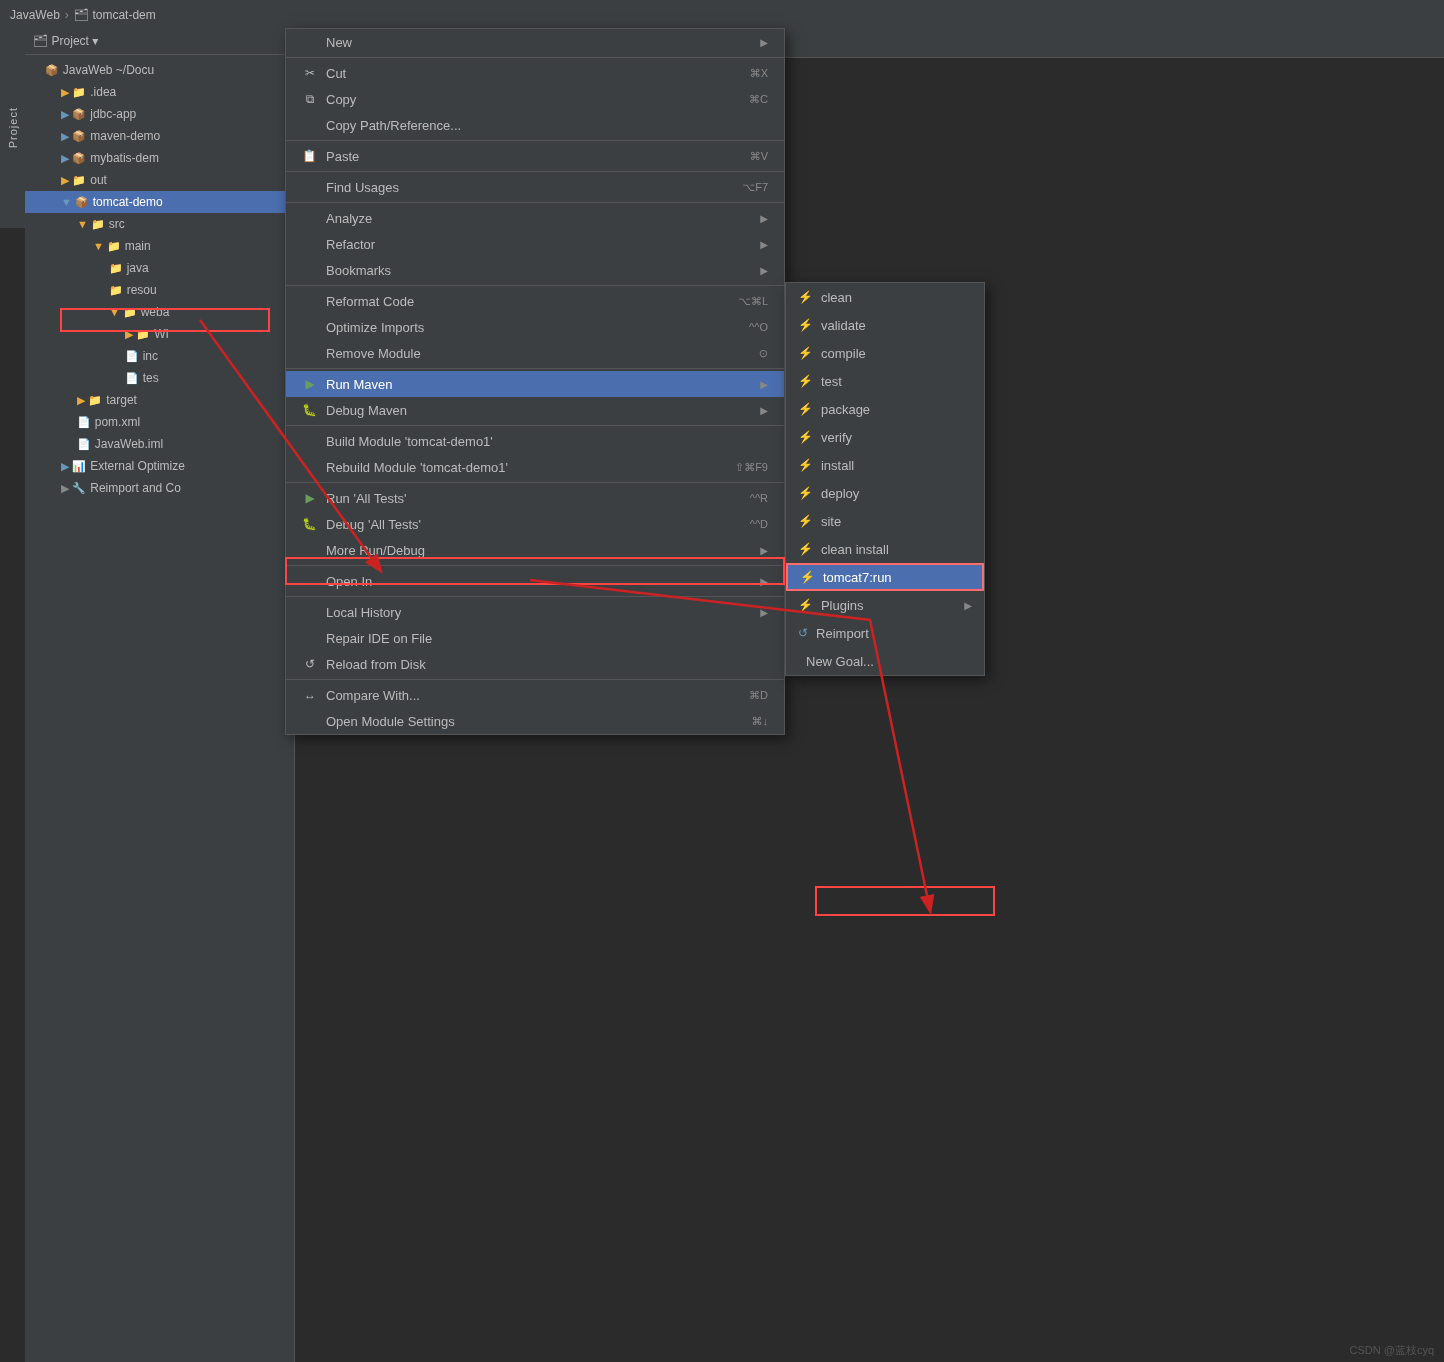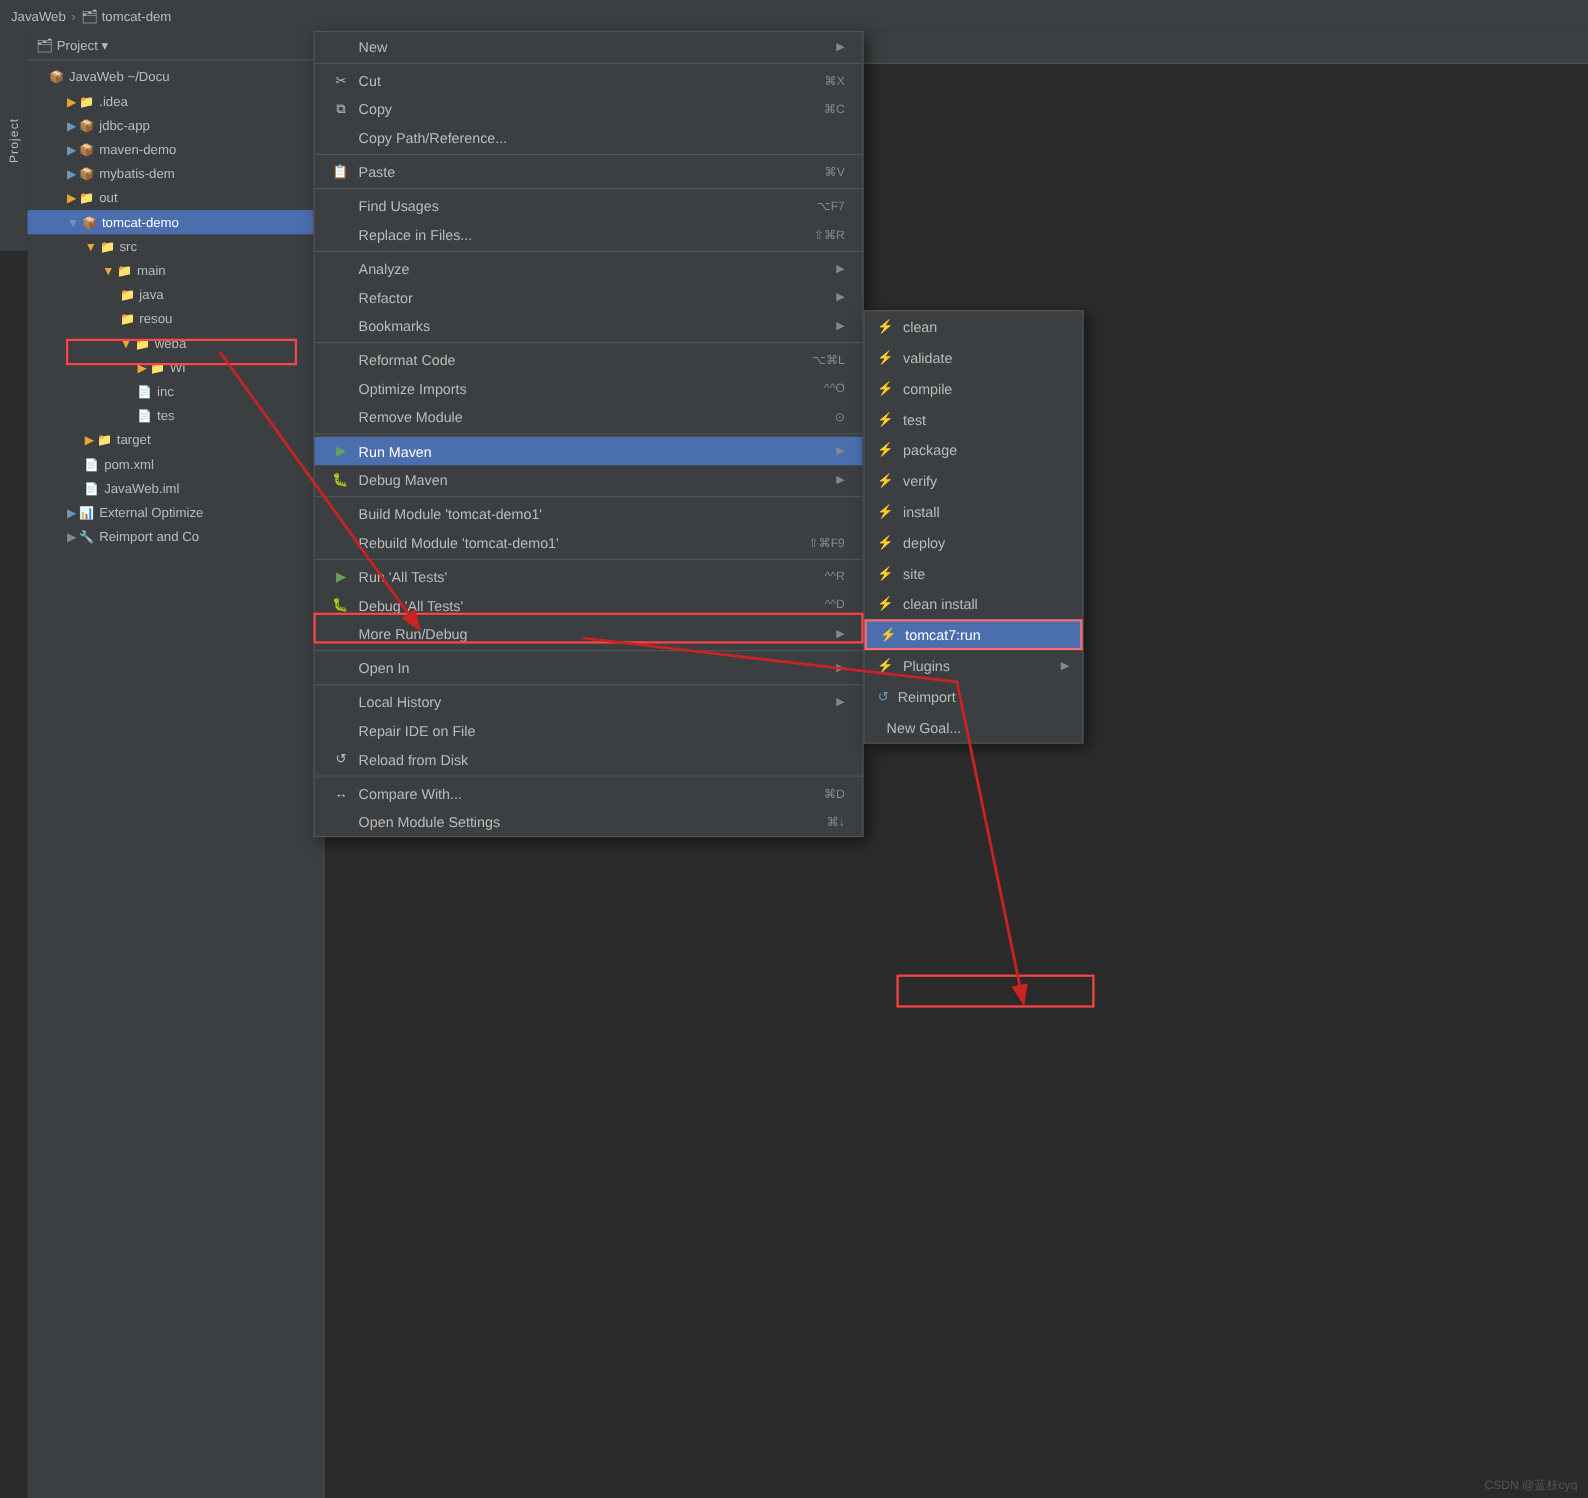--- a/index.html
+++ b/index.html
@@ -458,27 +458,20 @@
 
   <div class="menu-item">
     <div class="menu-item-left">
       <span class="menu-icon"></span>
       <span>Find Usages</span>
     </div>
     <span class="menu-shortcut">⌥F7</span>
   </div>
 
 
-  <div class="menu-item">
-    <div class="menu-item-left">
-      <span class="menu-icon"></span>
-      <span>Replace in Files...</span>
-    </div>
-    <span class="menu-shortcut">⇧⌘R</span>
-  </div>
   <div class="menu-separator"></div>
 
   <div class="menu-item">
     <div class="menu-item-left">
       <span class="menu-icon"></span>
       <span>Analyze</span>
     </div>
     <span class="menu-arrow">▶</span>
   </div>
 

